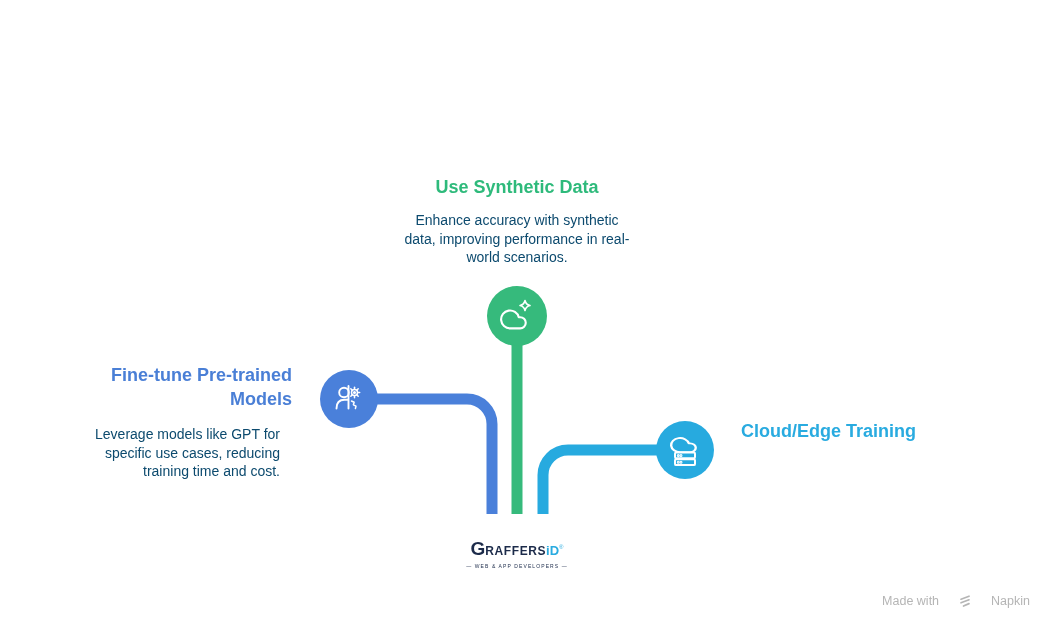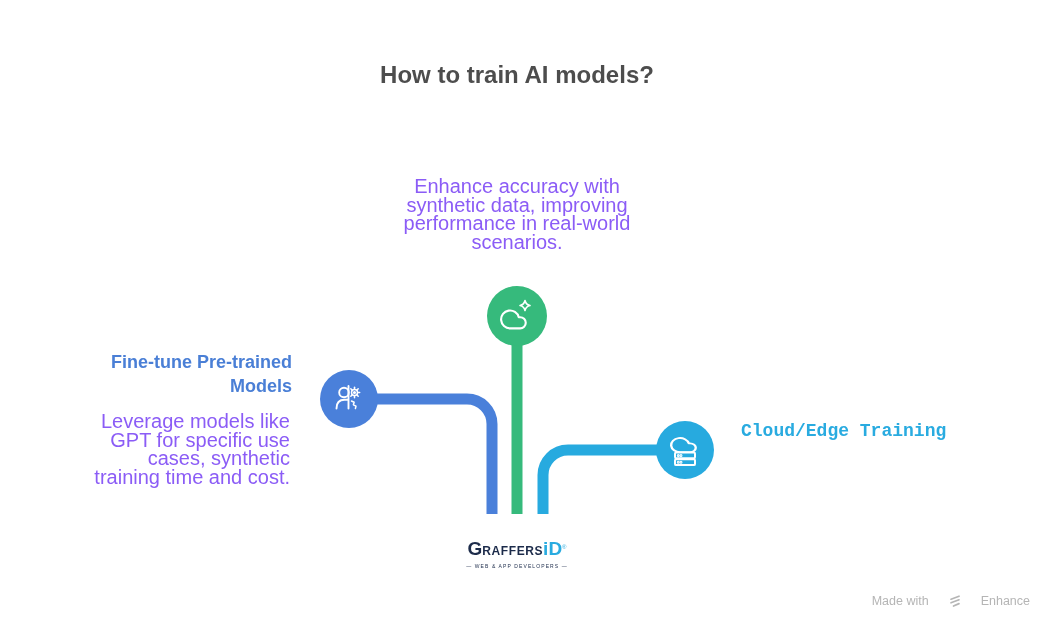--- a/index.html
+++ b/index.html
@@ -8,54 +8,53 @@
     font-family:"Liberation Sans", sans-serif;
     -webkit-font-smoothing:antialiased;
   }
   .canvas{position:absolute;inset:0;}
   .page-title{
     position:absolute;left:517px;top:61px;transform:translateX(-50%);
     margin:0;font-size:24px;font-weight:700;color:#4d4d4d;white-space:nowrap;
   }
   .block{position:absolute;}
   .heading{font-size:18px;font-weight:700;line-height:24px;margin:0 0 11px 0;}
-  .body-text{font-size:20px;line-height:18.5px;color:#8b5cf6;margin:2px;}
+  .body-text{font-size:14px;line-height:18.5px;color:#0c4a6e;margin:12px;}
   .green-text{color:#2eba7b;}
   .blue-text{color:#4a7fd6;}
   .cyan-text{color:#29abe0;}
   .block-center{left:517px;top:175px;width:250px;transform:translateX(-50%);text-align:center;}
-  .block-left{right:761px;top:350px;width:210px;text-align:right;}
+  .block-left{right:761px;top:363px;width:210px;text-align:right;}
   .block-left .heading{margin-bottom:14px;}
   .block-right{left:741px;top:419px;width:235px;text-align:left;}
-  .block-right .heading{margin-bottom:10px;font-family:Liberation Mono, monospace;}
+  .block-right .heading{margin-bottom:10px;}
   .diagram-svg{position:absolute;left:0;top:0;}
   .icon-svg{position:absolute;}
   .logo{
     position:absolute;left:517px;top:537px;transform:translateX(-50%);
     text-align:center;white-space:nowrap;
   }
   .logo-text{color:#1c2b4a;line-height:20px;}
   .logo-g{font-size:19px;font-weight:700;}
   .logo-rest{font-size:12px;font-weight:700;letter-spacing:0.6px;text-align:right;}
-  .logo-id{font-size:19px;font-weight:700;color:#29abe0;}
+  .logo-id{font-size:13px;font-weight:700;color:#29abe0;}
   .logo-reg{font-size:6px;color:#29abe0;vertical-align:super;}
   .logo-tagline{
     font-size:5px;letter-spacing:1.1px;color:#1c2b4a;margin-top:2px;
   }
   .footer{
     position:absolute;top:594px;right:23px;display:flex;align-items:center;gap:19px;
     font-size:12.5px;color:#b5b5b5;cursor:pointer;
   }
 </style>
 </head>
 <body>
 
 <div class="canvas">
 
-  <h1 class="page-title">How to train AI models?</h1>
 
   <svg class="diagram-svg" width="1053" height="630" viewBox="0 0 1053 630">
 
     <path d="M517 340 L517 514" stroke="#36ba7c" stroke-width="11" fill="none"></path>
 
     <path d="M376 399 L467 399 A25 25 0 0 1 492 424 L492 514" stroke="#4a80da" stroke-width="11" fill="none"></path>
 
     <path d="M658 450 L568 450 A25 25 0 0 0 543 475 L543 514" stroke="#27aadf" stroke-width="11" fill="none"></path>
 
     <circle cx="517" cy="316" r="30" fill="#36ba7c"></circle>
@@ -100,42 +99,43 @@
       <rect x="8" y="20.5" width="20" height="5.8" rx="1.2"></rect>
       <rect x="8" y="27.3" width="20" height="5.8" rx="1.2"></rect>
       <circle cx="11.3" cy="23.4" r="0.5" fill="#ffffff"></circle>
       <circle cx="14" cy="23.4" r="0.5" fill="#ffffff"></circle>
       <circle cx="11.3" cy="30.2" r="0.5" fill="#ffffff"></circle>
       <circle cx="14" cy="30.2" r="0.5" fill="#ffffff"></circle>
     </g>
   </svg>
 
   <div class="block block-center">
+    <h2 class="heading green-text">Use Synthetic Data</h2>
     <p class="body-text">Enhance accuracy with synthetic data, improving performance in real-world scenarios.</p>
   </div>
 
   <div class="block block-left">
     <h2 class="heading blue-text">Fine-tune Pre-trained Models</h2>
-    <p class="body-text">Leverage models like GPT for specific use cases, synthetic training time and cost.</p>
+    <p class="body-text">Leverage models like GPT for specific use cases, reducing training time and cost.</p>
   </div>
 
   <div class="block block-right">
     <h2 class="heading cyan-text">Cloud/Edge Training</h2>
   </div>
 
   <div class="logo">
     <div class="logo-text"><span class="logo-g">G</span><span class="logo-rest">RAFFERS</span><span class="logo-id">iD</span><sup class="logo-reg">®</sup></div>
     <div class="logo-tagline">— WEB &amp; APP DEVELOPERS —</div>
   </div>
 
   <div class="footer">
     <span>Made with</span>
     <svg width="14" height="14" viewBox="0 0 14 14">
       <g stroke="#b5b5b5" stroke-width="1.7" stroke-linecap="round" fill="none">
         <path d="M3 5.2 L11 2.2"></path>
         <path d="M3 8.8 L11 5.8"></path>
         <path d="M5.5 12 L11 9.6"></path>
       </g>
     </svg>
-    <span>Enhance</span>
+    <span>Napkin</span>
   </div>
 
 </div>
 
 </body></html>

